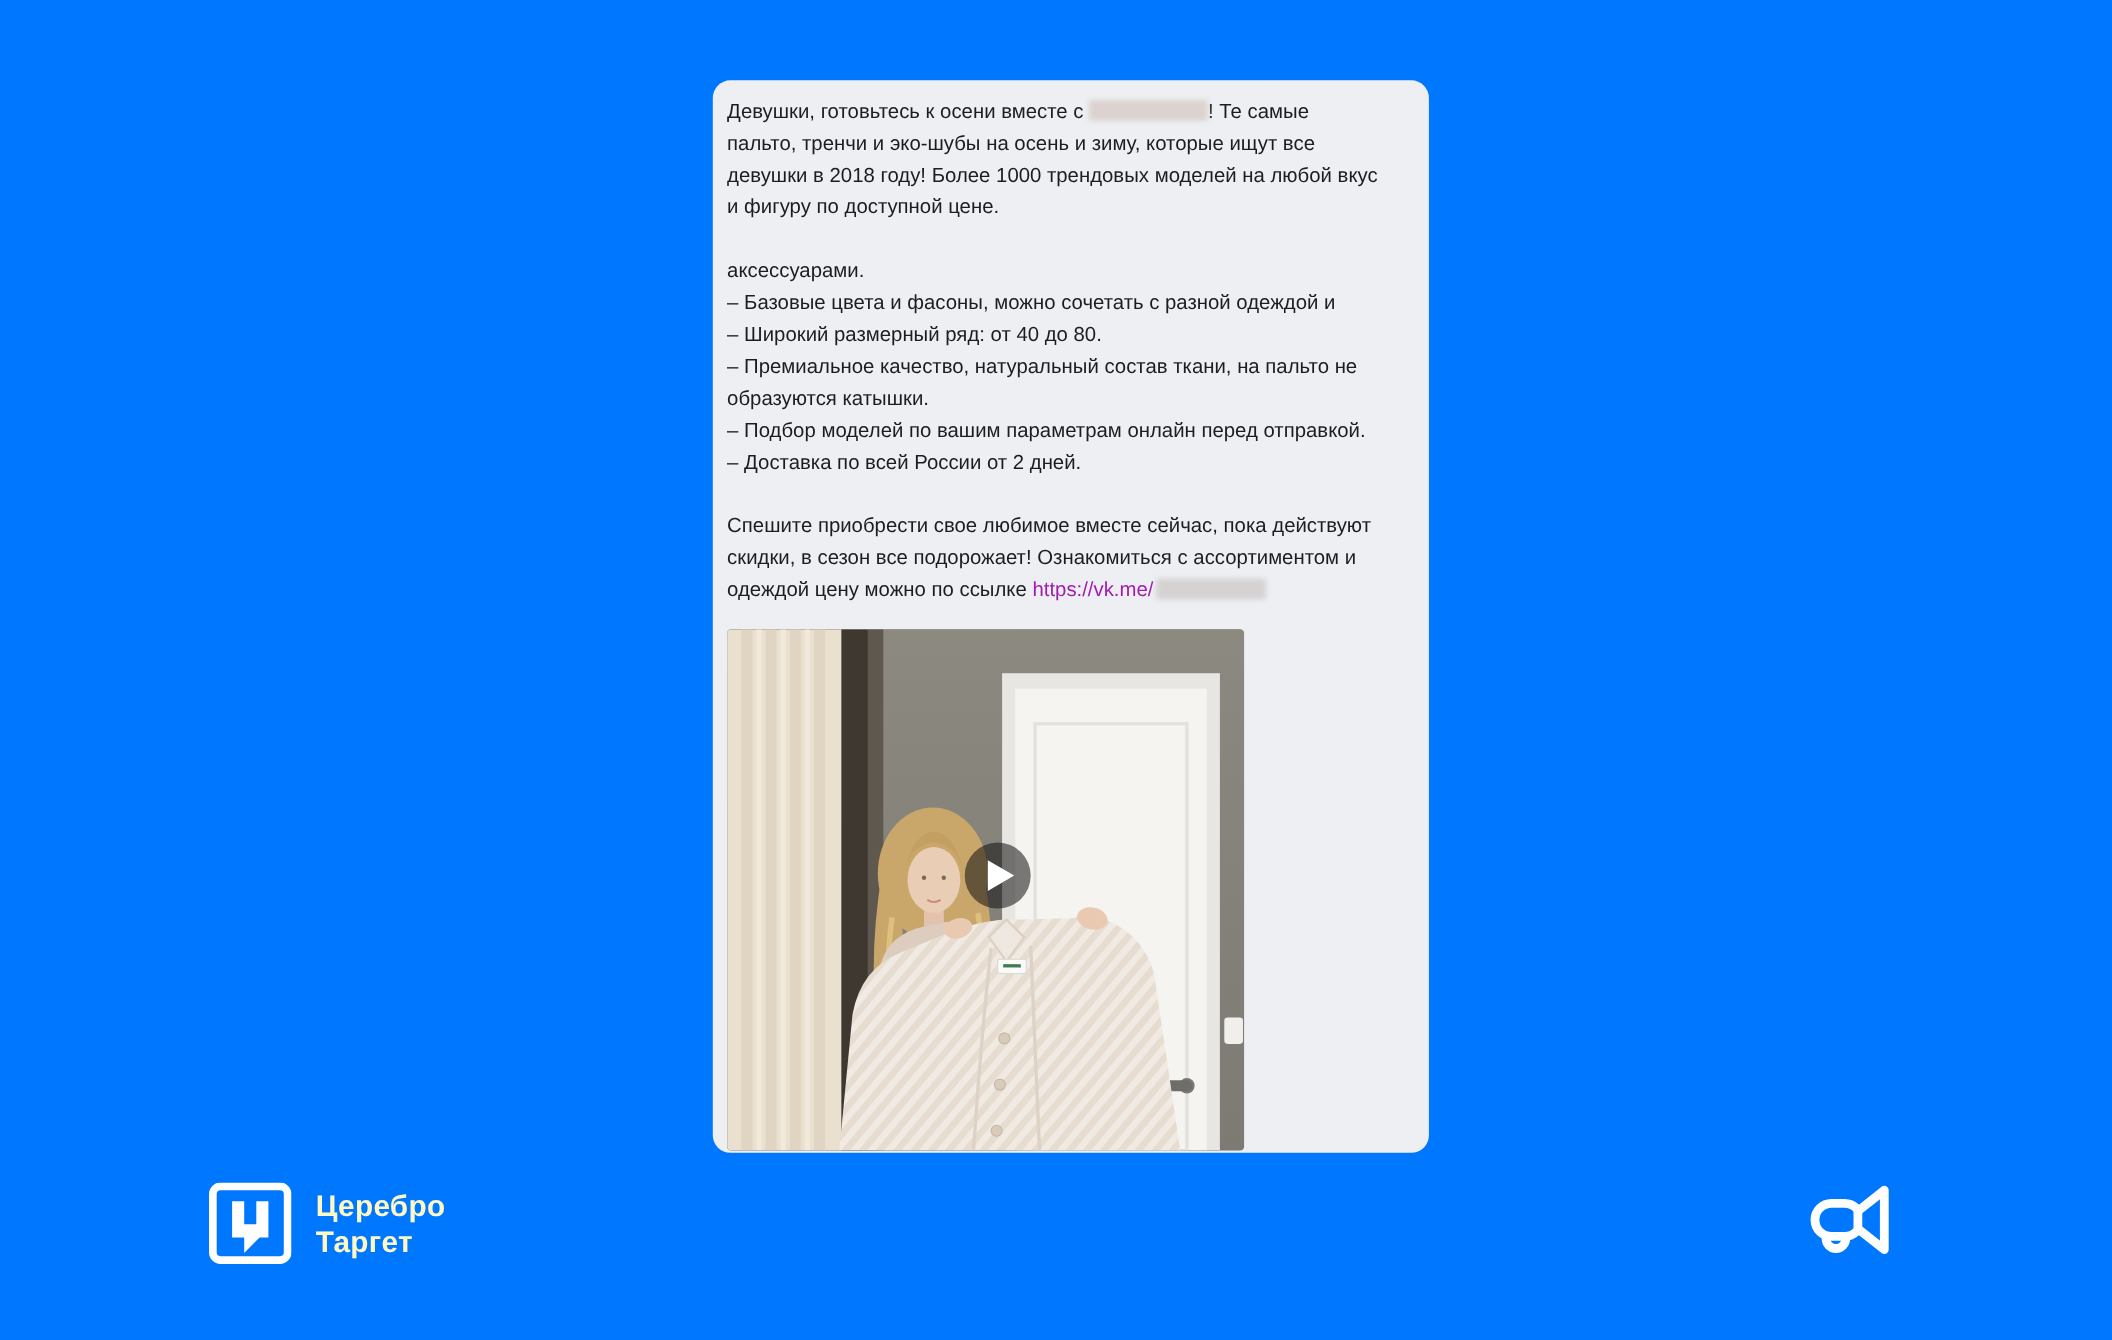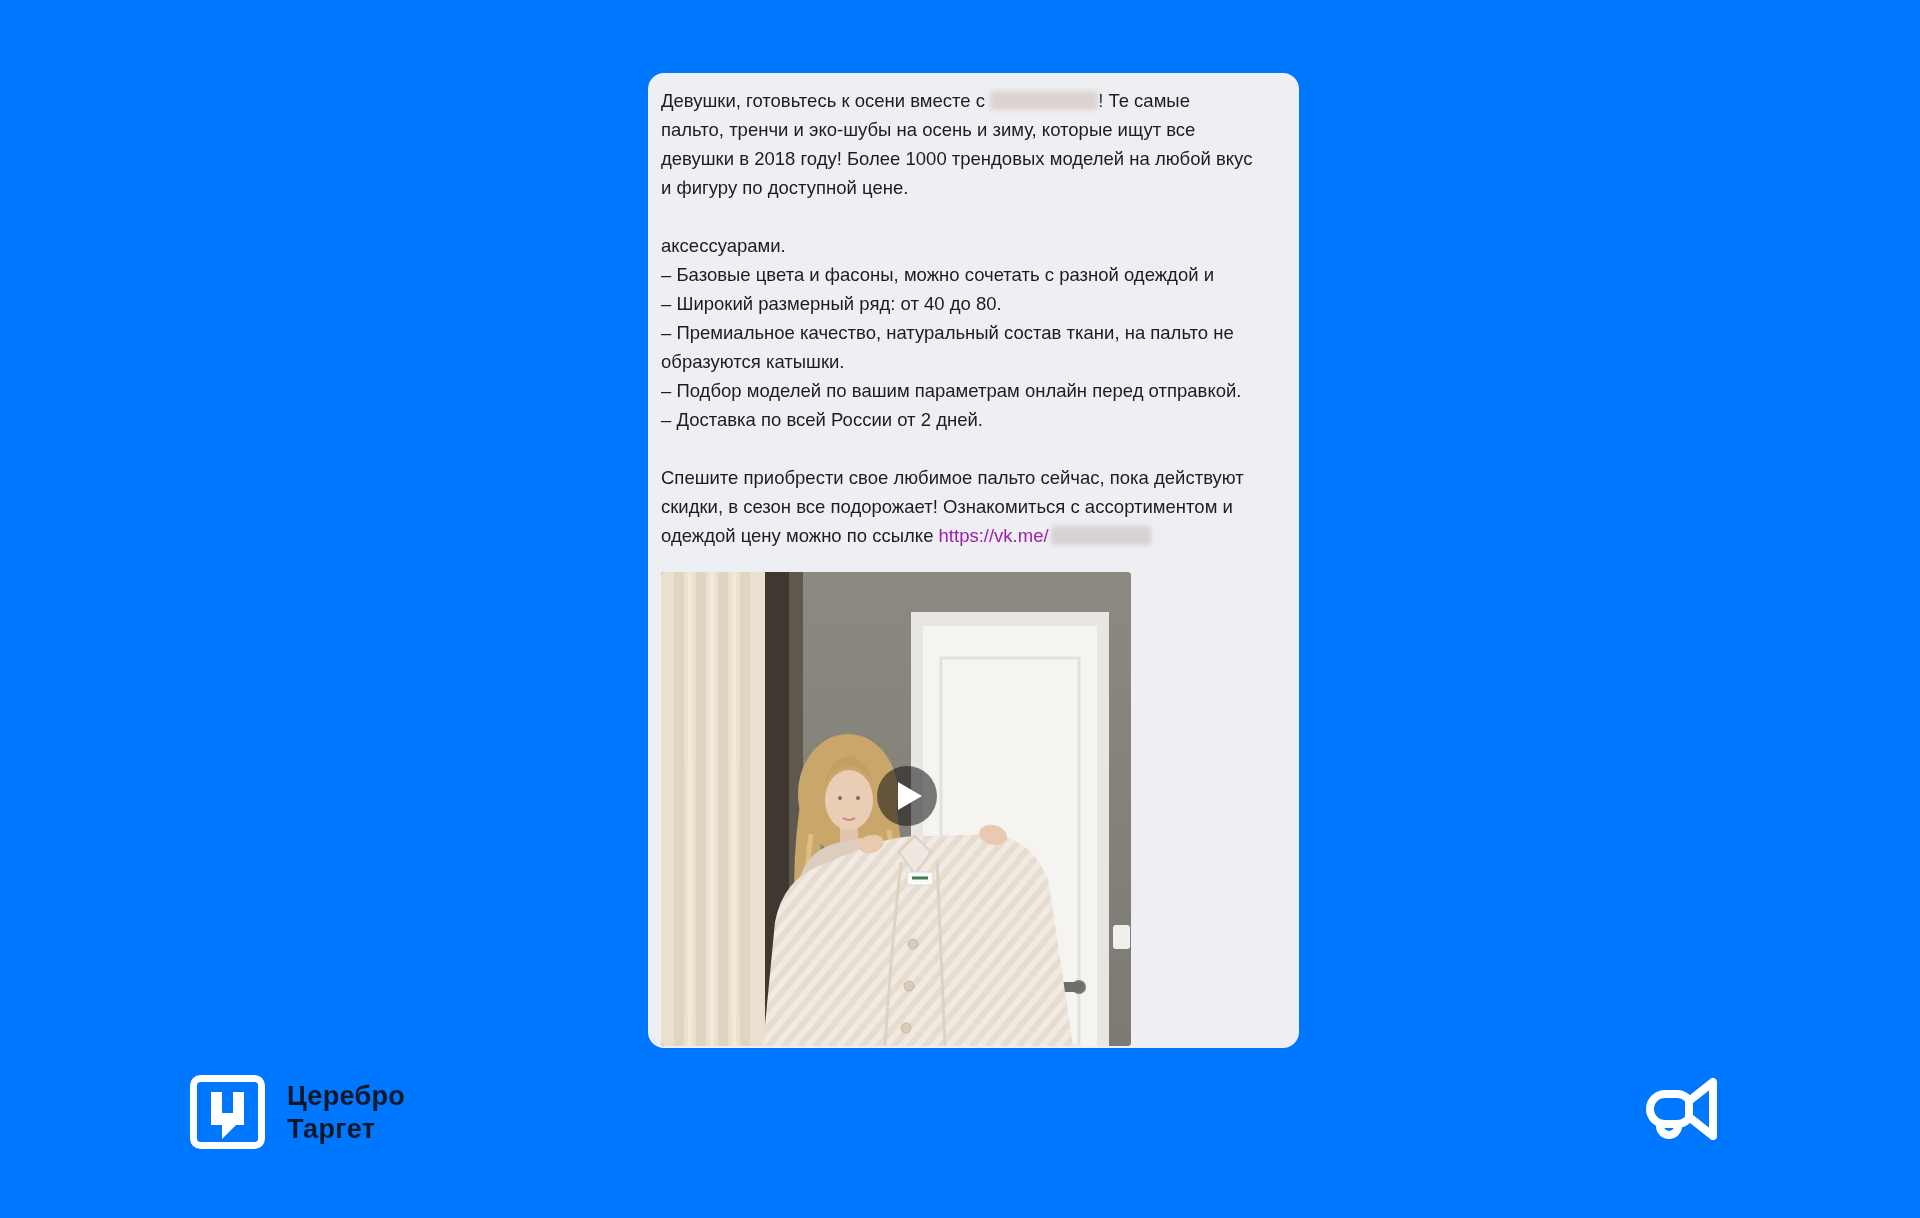--- a/index.html
+++ b/index.html
@@ -38,21 +38,21 @@
   .play {
     position:absolute; left:216px; top:194px; width:60px; height:60px;
     border-radius:50%; background:rgba(16,16,16,0.55);
     display:flex; align-items:center; justify-content:center;
   }
   .play svg { margin-left:5px; }
 
   
   .brand { position:absolute; left:190px; top:1075px; display:flex; gap:22px; }
   .brand-text {
-    color:#0f172a; font-weight:bold; font-size:27px; line-height:33px;
+    color:#fef9c3; font-weight:bold; font-size:27px; line-height:33px;
     margin-top:5px; letter-spacing:0.3px;
   }
   .megaphone { position:absolute; left:1645px; top:1076px; }
 </style>
 </head>
 <body>
 
 <div class="card">
 
   <p class="para">
@@ -66,21 +66,21 @@
     <span class="tline">аксессуарами.</span>
     <span class="tline">– Базовые цвета и фасоны, можно сочетать с разной одеждой и</span>
     <span class="tline">– Широкий размерный ряд: от 40 до 80.</span>
     <span class="tline">– Премиальное качество, натуральный состав ткани, на пальто не</span>
     <span class="tline">образуются катышки.</span>
     <span class="tline">– Подбор моделей по вашим параметрам онлайн перед отправкой.</span>
     <span class="tline">– Доставка по всей России от 2 дней.</span>
   </p>
 
   <p class="para last">
-    <span class="tline">Спешите приобрести свое любимое пальто сейчас, пока действуют</span>
+    <span class="tline">Спешите приобрести свое любимое вместе сейчас, пока действуют</span>
     <span class="tline">скидки, в сезон все подорожает! Ознакомиться с ассортиментом и</span>
     <span class="tline"><span>одеждой цену можно по ссылке </span><a class="link">https://vk.me/</a><span class="redact redact-link"></span></span>
   </p>
 
   <div class="video">
     <svg class="scene" viewBox="0 0 470 474" preserveAspectRatio="none">
       <defs>
         <linearGradient id="wallg" x1="0" y1="0" x2="0" y2="1">
           <stop offset="0" stop-color="#8C8981"></stop>
           <stop offset="1" stop-color="#7D7A73"></stop>

